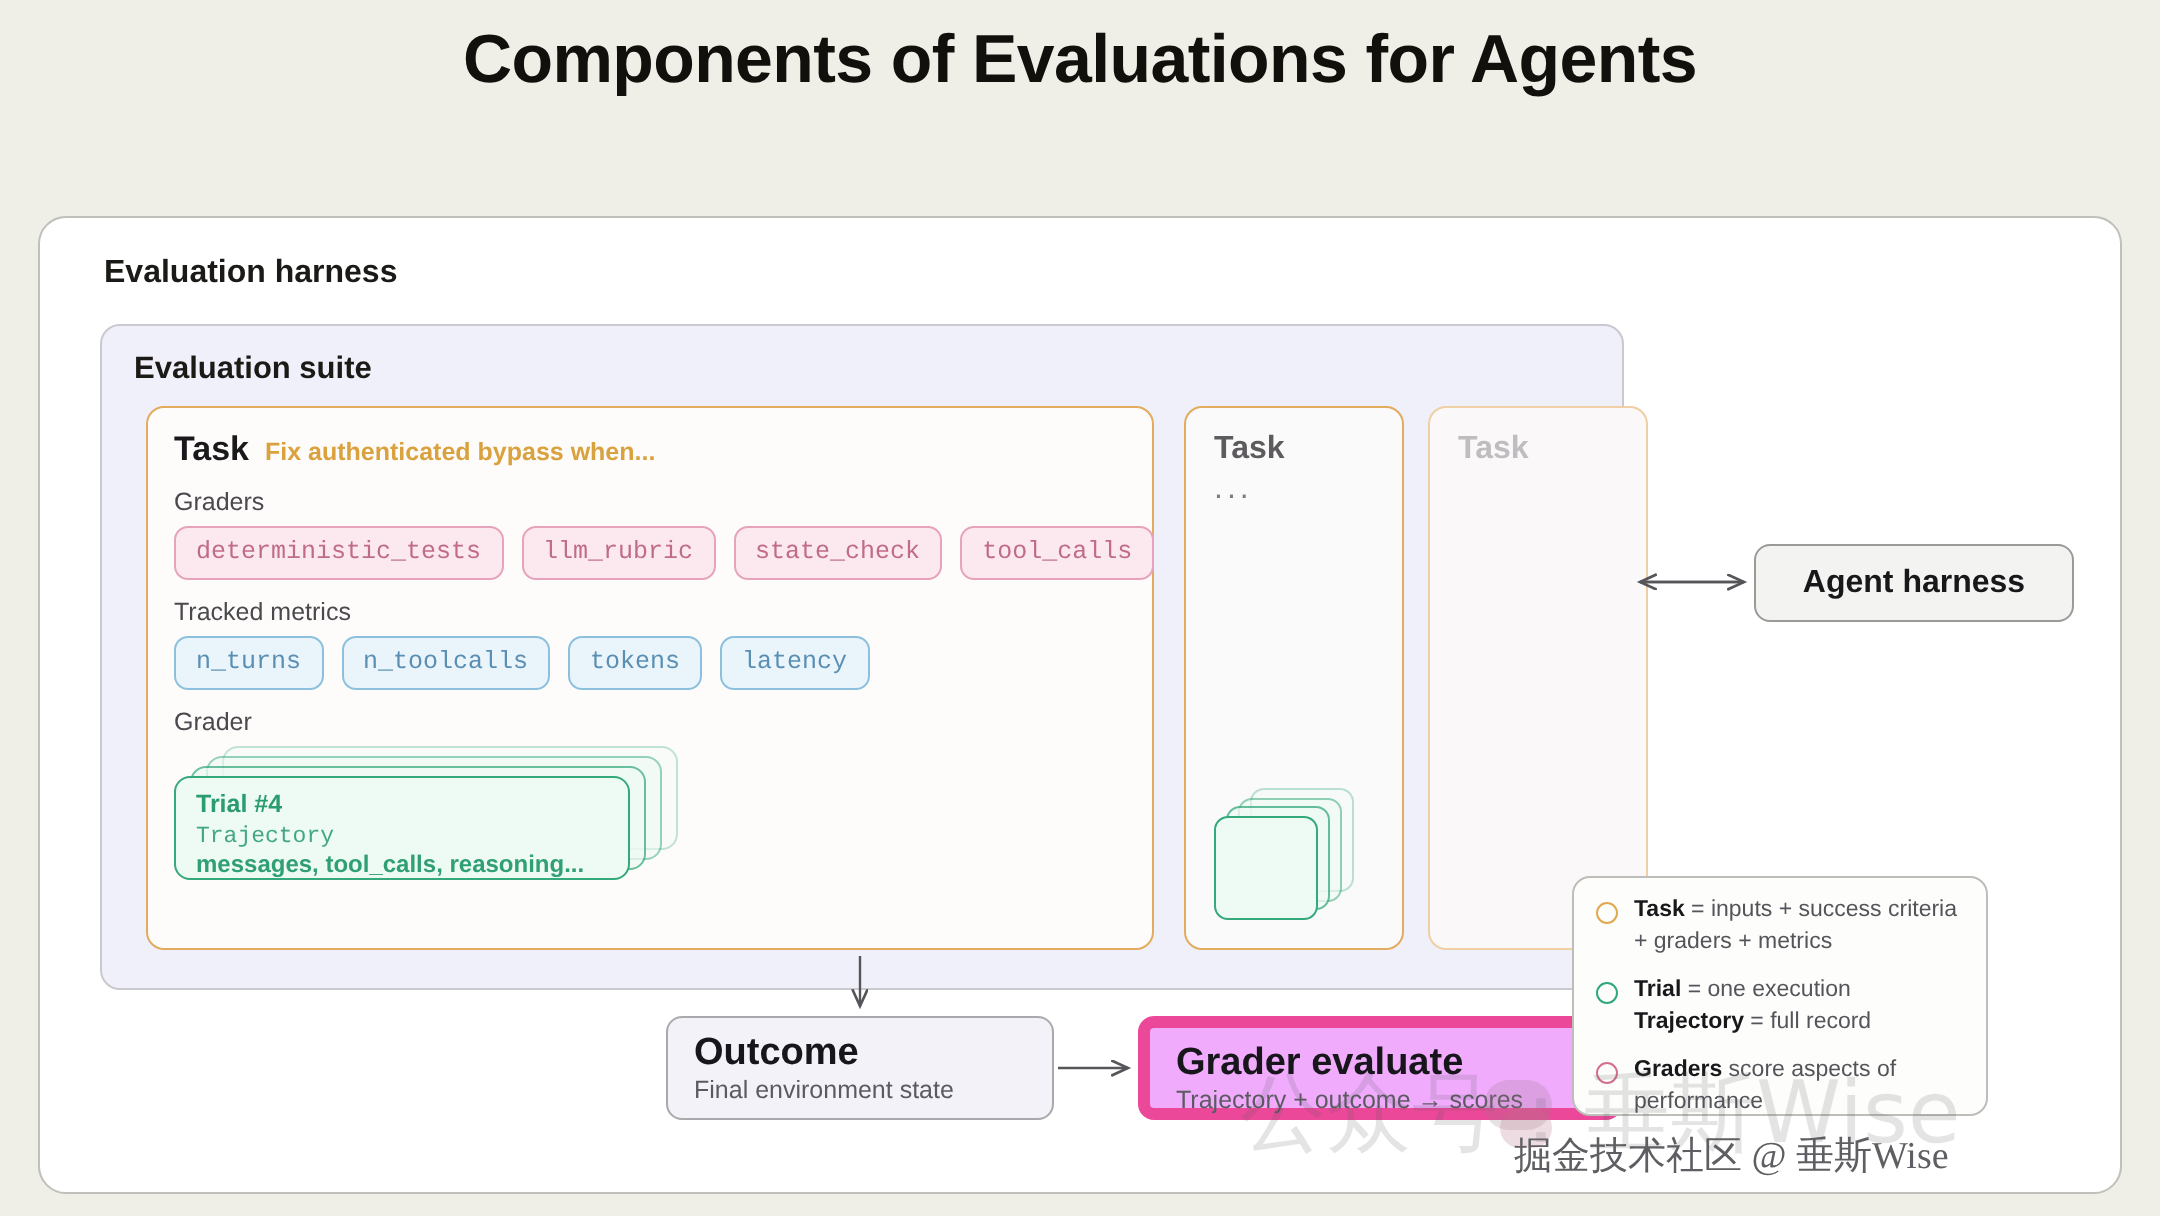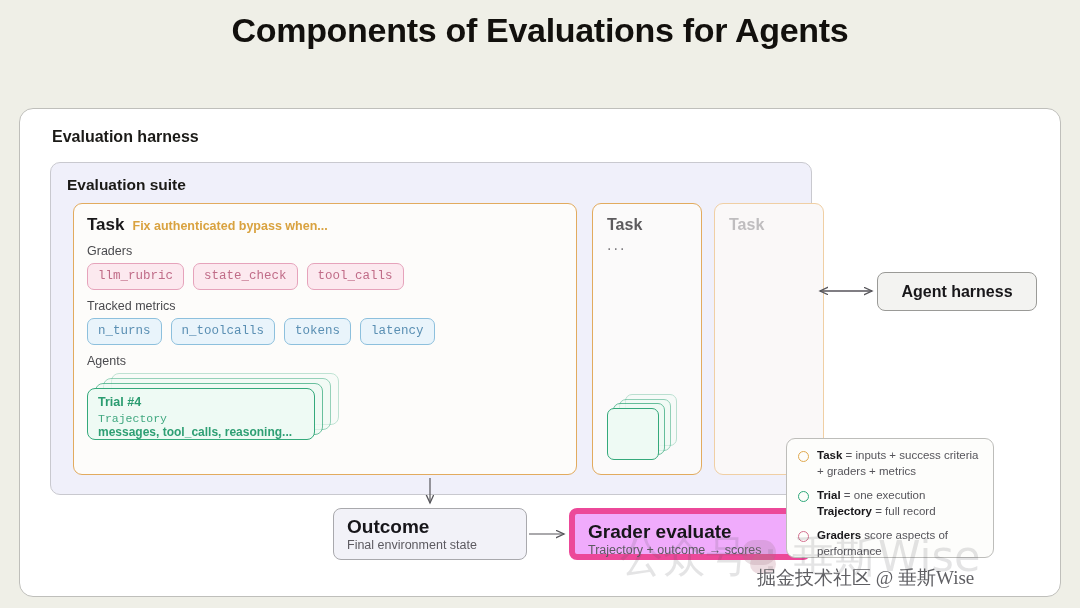--- a/index.html
+++ b/index.html
@@ -224,34 +224,35 @@
     <div class="suite-label">Evaluation suite</div>
 
     <div class="task-main">
       <div class="task-head">
         <span class="t-name">Task</span>
         <span class="t-desc">Fix authenticated bypass when...</span>
       </div>
 
       <div class="section-label">Graders</div>
       <div class="chips">
+        <span class="chip grader">deterministic_tests</span>
         <span class="chip grader">llm_rubric</span>
         <span class="chip grader">state_check</span>
         <span class="chip grader">tool_calls</span>
       </div>
 
       <div class="section-label">Tracked metrics</div>
       <div class="chips">
         <span class="chip metric">n_turns</span>
         <span class="chip metric">n_toolcalls</span>
         <span class="chip metric">tokens</span>
         <span class="chip metric">latency</span>
       </div>
 
-      <div class="section-label">Agents</div>
+      <div class="section-label">Grader</div>
       <div class="trials-wrap">
         <div class="trial-card s3"></div>
         <div class="trial-card s2"></div>
         <div class="trial-card s1"></div>
         <div class="trial-card front">
           <div class="trial-title">Trial #4</div>
           <div class="trial-traj">Trajectory</div>
           <div class="trial-sub">messages, tool_calls, reasoning...</div>
         </div>
       </div>

